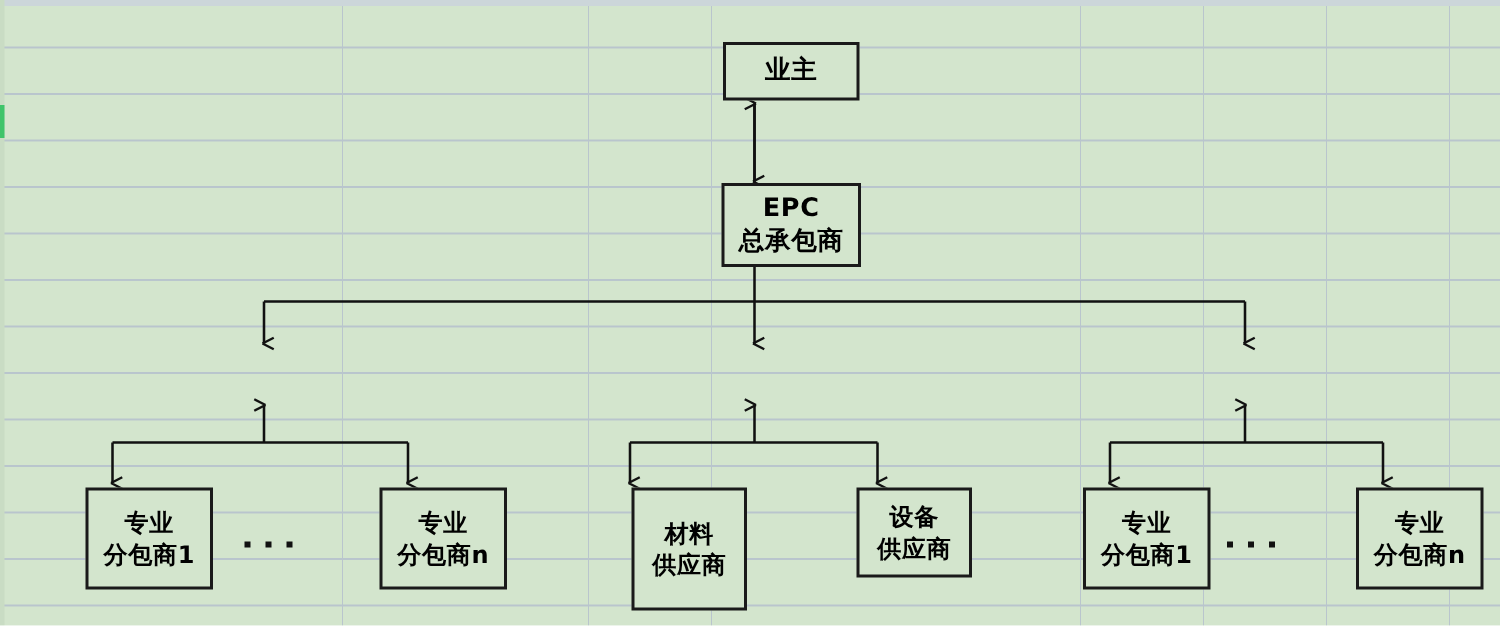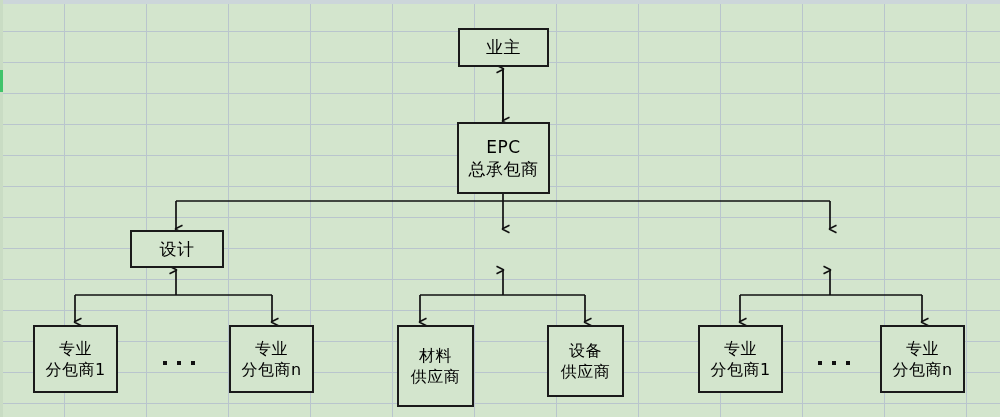--- a/index.html
+++ b/index.html
@@ -44,21 +44,22 @@
     background: #d3e5cd;
     display: flex;
     align-items: center;
     justify-content: center;
     text-align: center;
     color: #000000;
     font-size: 17px;
     line-height: 1.32;
     letter-spacing: 0.5px;
     white-space: pre-line;
-    font-weight: 400;
+    font-weight: 700;
+    margin-left: 24px;
   }
   .node.small { font-size: 16px; }
   svg.links {
     position: absolute;
     left: 0; top: 0;
     width: 1000px; height: 417px;
     overflow: visible;
     pointer-events: none;
   }
   .ellipsis {
@@ -117,43 +118,42 @@
 
       <line x1="830" y1="295" x2="830" y2="270" marker-end="url(#arrowUp)"></line>
       <line x1="740" y1="295" x2="922" y2="295"></line>
       <line x1="740" y1="295" x2="740" y2="322" marker-end="url(#arrowDown)"></line>
       <line x1="922" y1="295" x2="922" y2="322" marker-end="url(#arrowDown)"></line>
     </g>
   </svg>
 
   <div class="node" style="left:458px; top:28px; width:91px; height:39px;">业主</div>
 
-  <div class="node" style="left:457px; top:122px; width:93px; height:72px;">EPC
+  <div class="node" style="left:457px; top:122px; width:93px; height:56px;">EPC
 总承包商</div>
 
-  <div class="node" style="left:130px; top:230px; width:94px; height:38px;">设计</div>
 
 
 
   <div class="node small" style="left:33px; top:325px; width:85px; height:68px;">专业
 分包商1</div>
 
   <div class="ellipsis" style="left:163px; top:361px;">
     <span></span>
     <span></span>
     <span></span>
   </div>
 
   <div class="node small" style="left:229px; top:325px; width:85px; height:68px;">专业
 分包商n</div>
 
   <div class="node small" style="left:397px; top:325px; width:77px; height:82px;">材料
 供应商</div>
 
-  <div class="node small" style="left:547px; top:325px; width:77px; height:72px;">设备
+  <div class="node small" style="left:547px; top:325px; width:77px; height:60px;">设备
 供应商</div>
 
   <div class="node small" style="left:698px; top:325px; width:85px; height:68px;">专业
 分包商1</div>
 
   <div class="ellipsis" style="left:818px; top:361px;">
     <span></span>
     <span></span>
     <span></span>
   </div>

